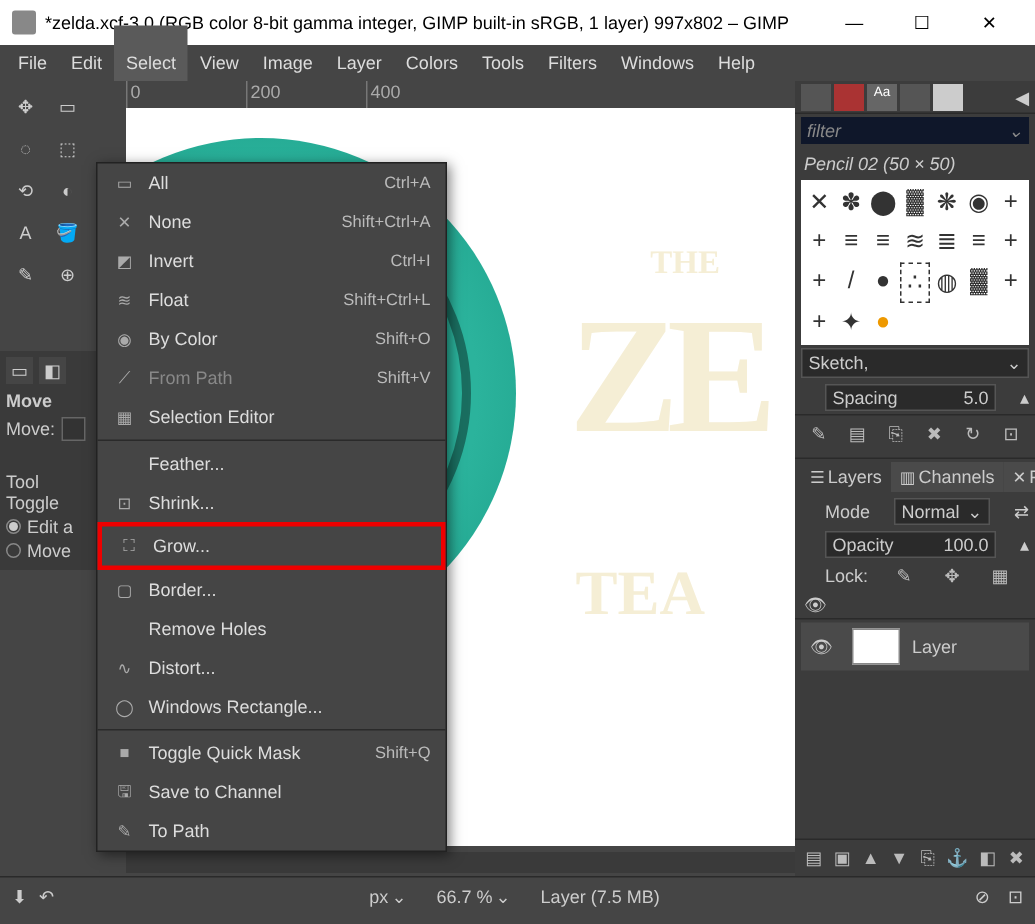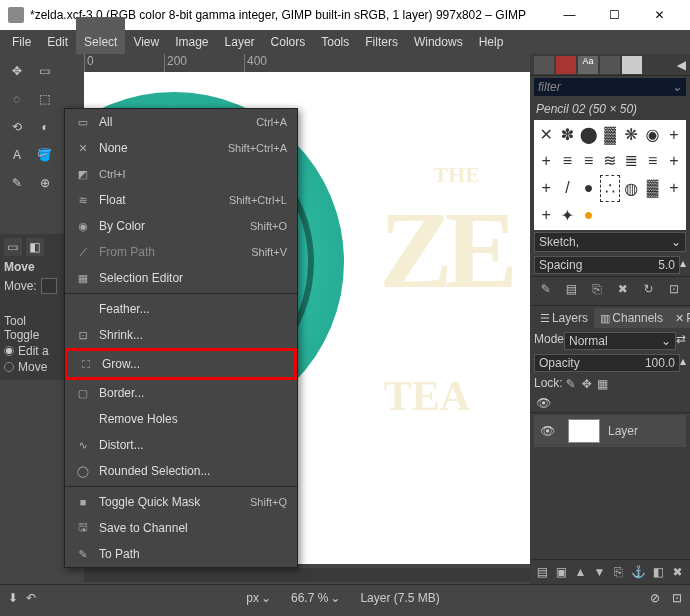--- a/index.html
+++ b/index.html
@@ -49,21 +49,21 @@
 .brush-grid { background:#fff; margin:0 4px; height:110px; display:grid; grid-template-columns:repeat(7,1fr); gap:1px; padding:2px; }
 .brush-cell { background:#fff; display:flex; align-items:center; justify-content:center; font-size:16px; color:#333; }
 .brush-cell.sel { border:1px dashed #333; }
 .rp-sel { background:#2a2a2a; border:1px solid #555; padding:2px 4px; margin:2px 4px; display:flex; }
 .rp-sel span:first-child { flex:1; }
 .rp-icons { display:flex; gap:6px; padding:4px 6px; justify-content:space-around; border-top:1px solid #2a2a2a; }
 .rp-ico { width:16px; height:16px; color:#bbb; display:flex; align-items:center; justify-content:center; }
 .rp-tabs2 { display:flex; padding:2px 4px; gap:0; border-top:1px solid #2a2a2a; margin-top:4px; }
 .rp-tab2 { padding:3px 6px; background:#4a4a4a; font-size:11px; display:flex; align-items:center; gap:2px; }
 .rp-tab2.active { background:#3c3c3c; }
-.rp-field { display:flex; padding:2px 4px; gap:0; font-size:11px; }
+.rp-field { display:flex; padding:2px 4px; align-items:center; gap:16px; font-size:11px;margin-left:16px; }
 .rp-field-val { background:#2a2a2a; border:1px solid #555; padding:1px 4px; flex:1; display:flex; }
 .rp-field-val span:first-child { flex:1; }
 .layer-row { display:flex; align-items:center; padding:4px 6px; gap:8px; background:#4a4a4a; margin:2px 4px; }
 .eye-icon { width:20px; }
 .layer-thumb { width:32px; height:24px; background:#fff; border:1px solid #888; }
 .statusbar { height:26px; background:#454545; display:flex; align-items:center; color:#ccc; padding:0 8px; gap:12px; border-top:1px solid #2a2a2a; }
 .status-left { display:flex; gap:8px; align-items:center; }
 .status-seg { display:flex; align-items:center; gap:2px; padding:0 4px; }
 .statusbar .spacer { flex:1; }
 </style>
@@ -166,20 +166,21 @@
         <span class="dd-label">All</span>
         <span class="dd-shortcut">Ctrl+A</span>
       </div>
       <div class="dd-item">
         <span class="dd-icon">✕</span>
         <span class="dd-label">None</span>
         <span class="dd-shortcut">Shift+Ctrl+A</span>
       </div>
       <div class="dd-item">
         <span class="dd-icon">◩</span>
+        <span class="dd-label">Invert</span>
         <span class="dd-shortcut">Ctrl+I</span>
       </div>
       <div class="dd-item">
         <span class="dd-icon">≋</span>
         <span class="dd-label">Float</span>
         <span class="dd-shortcut">Shift+Ctrl+L</span>
       </div>
       <div class="dd-item">
         <span class="dd-icon">◉</span>
         <span class="dd-label">By Color</span>
@@ -221,21 +222,21 @@
         <span class="dd-label">Remove Holes</span>
         <span class="dd-shortcut"></span>
       </div>
       <div class="dd-item">
         <span class="dd-icon">∿</span>
         <span class="dd-label">Distort...</span>
         <span class="dd-shortcut"></span>
       </div>
       <div class="dd-item">
         <span class="dd-icon">◯</span>
-        <span class="dd-label">Rounded Selection...</span>
+        <span class="dd-label">Windows Rectangle...</span>
         <span class="dd-shortcut"></span>
       </div>
       <div class="dd-sep"></div>
       <div class="dd-item">
         <span class="dd-icon">■</span>
         <span class="dd-label">Toggle Quick Mask</span>
         <span class="dd-shortcut">Shift+Q</span>
       </div>
       <div class="dd-item">
         <span class="dd-icon">🖫</span>

